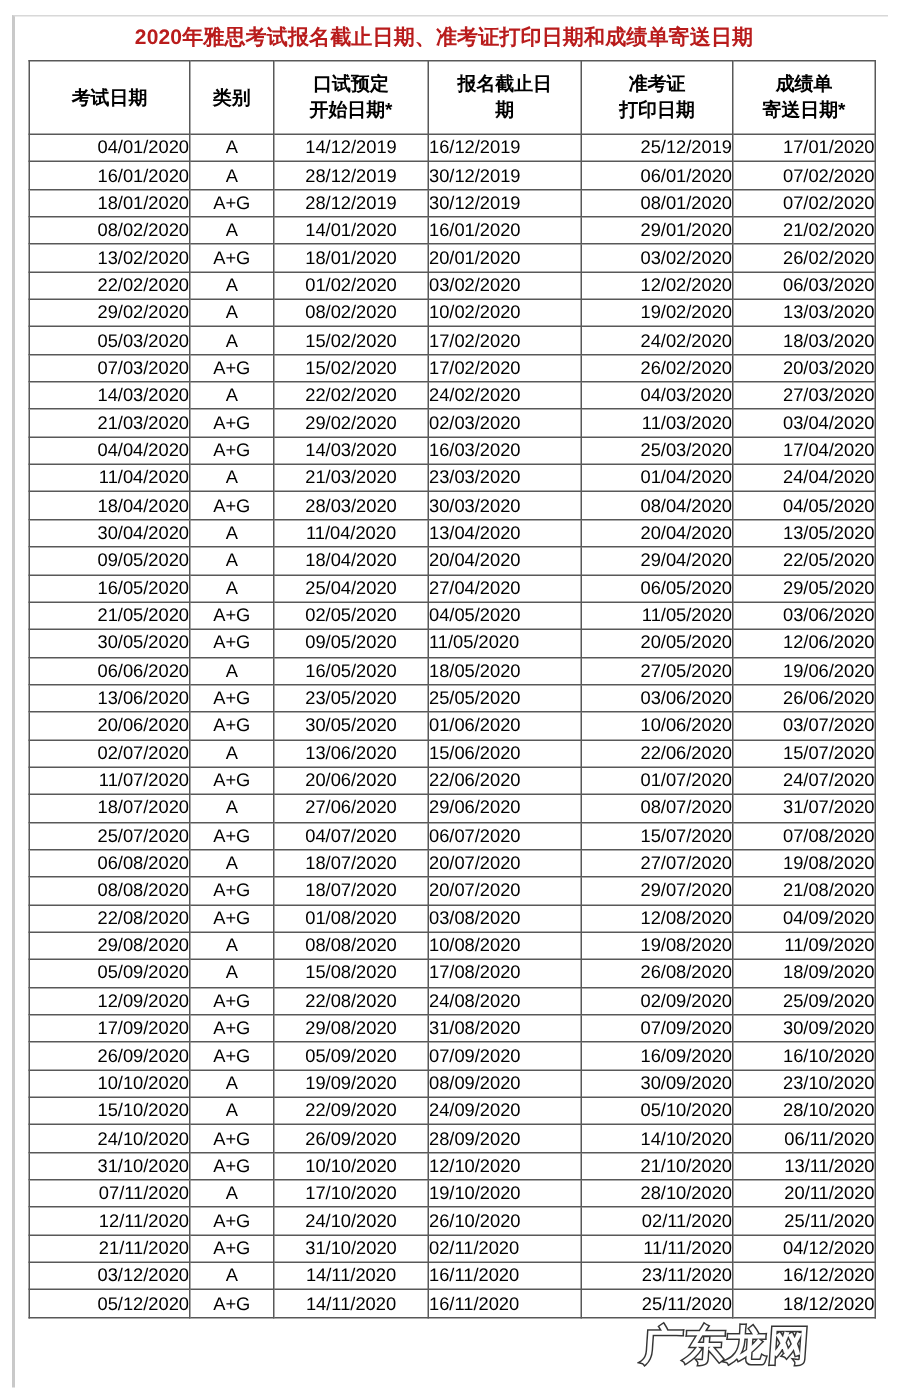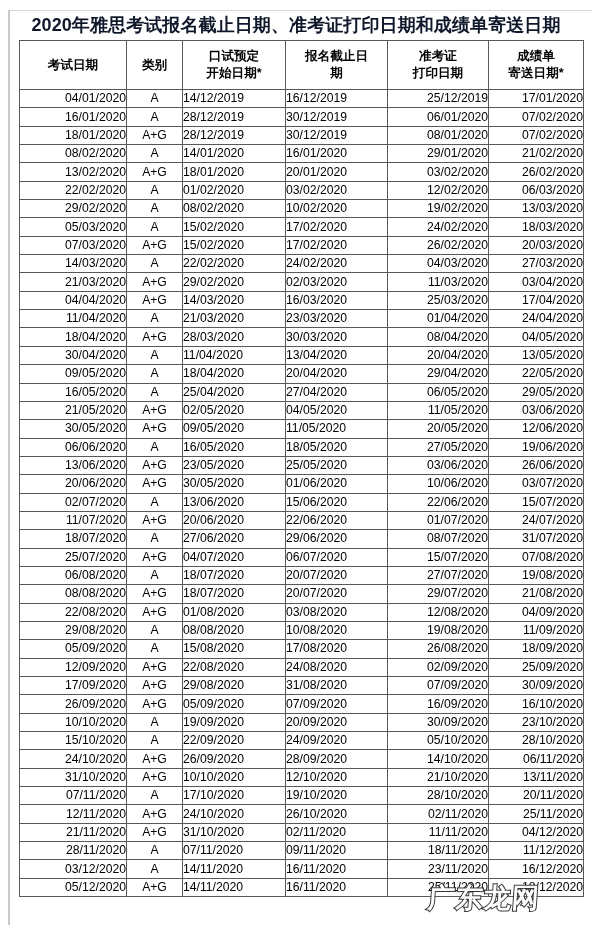--- a/index.html
+++ b/index.html
@@ -41,23 +41,23 @@
     left: 8px;
     top: 12px;
     width: 576px;
     height: 26px;
     display: flex;
     align-items: center;
     justify-content: center;
   }
 
   #doc-title {
-    font-size: 18px;
+    font-size: 14px;
     font-weight: bold;
-    color: #0f172a;
+    color: #b91c1c;
     letter-spacing: 0.1px;
     white-space: nowrap;
   }
 
   #table-wrap {
     position: absolute;
     left: 19px;
     top: 40px;
     width: 564px;
   }
@@ -91,21 +91,21 @@
     height: 17.35px;
     font-size: 12.2px;
     font-weight: normal;
     line-height: 17px;
     vertical-align: middle;
     white-space: nowrap;
   }
 
   td.c-date        { text-align: right; padding-right: 6px; }
   td.c-type        { text-align: center; }
-  td.c-speaking    { text-align: left; padding-right: 6px; }
+  td.c-speaking    { text-align: center; padding-right: 6px; }
   td.c-deadline    { text-align: left; padding-right: 9px; }
   td.c-admission   { text-align: right; padding-right: 9px; }
   td.c-result      { text-align: right; padding-right: 7px; }
 
   
   col.w-date       { width: 107px; }
   col.w-type       { width: 56px;  }
   col.w-speaking   { width: 103px; }
   col.w-deadline   { width: 102px; }
   col.w-admission  { width: 101px; }
@@ -454,21 +454,21 @@
             <td class="c-type">A+G</td>
             <td class="c-speaking">05/09/2020</td>
             <td class="c-deadline">07/09/2020</td>
             <td class="c-admission">16/09/2020</td>
             <td class="c-result">16/10/2020</td>
           </tr>
           <tr>
             <td class="c-date">10/10/2020</td>
             <td class="c-type">A</td>
             <td class="c-speaking">19/09/2020</td>
-            <td class="c-deadline">20/09/2020</td>
+            <td class="c-deadline">08/09/2020</td>
             <td class="c-admission">30/09/2020</td>
             <td class="c-result">23/10/2020</td>
           </tr>
           <tr>
             <td class="c-date">15/10/2020</td>
             <td class="c-type">A</td>
             <td class="c-speaking">22/09/2020</td>
             <td class="c-deadline">24/09/2020</td>
             <td class="c-admission">05/10/2020</td>
             <td class="c-result">28/10/2020</td>
@@ -507,28 +507,20 @@
           </tr>
           <tr>
             <td class="c-date">21/11/2020</td>
             <td class="c-type">A+G</td>
             <td class="c-speaking">31/10/2020</td>
             <td class="c-deadline">02/11/2020</td>
             <td class="c-admission">11/11/2020</td>
             <td class="c-result">04/12/2020</td>
           </tr>
           <tr>
-            <td class="c-date">28/11/2020</td>
-            <td class="c-type">A</td>
-            <td class="c-speaking">07/11/2020</td>
-            <td class="c-deadline">09/11/2020</td>
-            <td class="c-admission">18/11/2020</td>
-            <td class="c-result">11/12/2020</td>
-          </tr>
-          <tr>
             <td class="c-date">03/12/2020</td>
             <td class="c-type">A</td>
             <td class="c-speaking">14/11/2020</td>
             <td class="c-deadline">16/11/2020</td>
             <td class="c-admission">23/11/2020</td>
             <td class="c-result">16/12/2020</td>
           </tr>
           <tr>
             <td class="c-date">05/12/2020</td>
             <td class="c-type">A+G</td>

